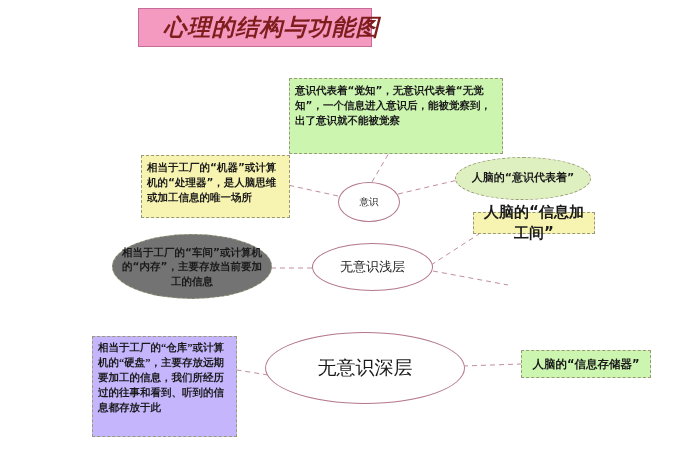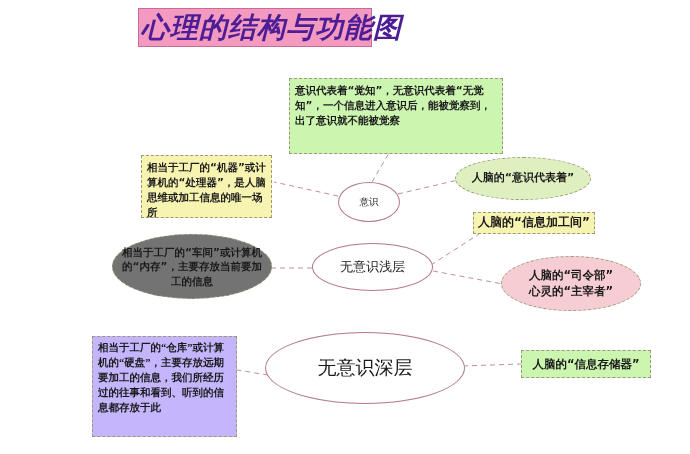--- a/index.html
+++ b/index.html
@@ -33,24 +33,24 @@
     height: 37px;
     background: #f49ac1;
     border: 1px solid #c76b98;
     z-index: 6;
     display: flex;
     align-items: center;
     justify-content: center;
   }
   #title-text {
     font-family: "DejaVu Sans", "Liberation Sans", sans-serif;
-    font-size: 28px;
+    font-size: 23px;
     font-weight: bold;
     font-style: italic;
-    color: #4c1d95;
+    color: #7f1d1d;
     letter-spacing: 1px;
     white-space: nowrap;
     margin-left: 33px;
   }
   
   .core-ellipse {
     position: absolute;
     z-index: 4;
     border: 1.4px solid #b4788c;
     border-radius: 50%;
@@ -119,21 +119,21 @@
   #note-consciousness-def {
     left: 289px;
     top: 78px;
     width: 214px;
     height: 76px;
     font-size: 10.5px;
   }
   #note-machine-processor {
     left: 141px;
     top: 155px;
-    width: 131px;
+    width: 149px;
     height: 63px;
     font-size: 10.5px;
   }
   #note-brain-processor {
     left: 455px;
     top: 157px;
     width: 136px;
     height: 43px;
     font-size: 11px;
   }
@@ -144,21 +144,21 @@
     height: 65px;
     font-size: 10.5px;
     flex-direction: column;
     padding: 0 8px;
   }
   #note-brain-workroom {
     left: 473px;
     top: 212px;
     width: 122px;
     height: 22px;
-    font-size: 12px;
+    font-size: 15px;
     display: flex;
     align-items: center;
     justify-content: center;
     text-align: center;
     padding: 0 4px;
   }
   #note-brain-command {
     left: 501px;
     top: 256px;
     width: 140px;
@@ -219,26 +219,20 @@
   <div id="note-consciousness-def" class="note-rect fill-green">意识代表着“觉知”，无意识代表着“无觉知”，一个信息进入意识后，能被觉察到，出了意识就不能被觉察</div>
 
   <div id="note-machine-processor" class="note-rect fill-yellow">相当于工厂的“机器”或计算机的“处理器”，是人脑思维或加工信息的唯一场所</div>
 
   <div id="note-brain-processor" class="note-ellipse fill-green3">人脑的“意识代表着”</div>
 
   <div id="note-workshop-memory" class="note-ellipse fill-pink">相当于工厂的“车间”或计算机的“内存”，主要存放当前要加工的信息</div>
 
   <div id="note-brain-workroom" class="note-rect fill-yellow">人脑的“信息加工间”</div>
 
-  <div id="note-brain-command" class="note-ellipse fill-pink2">
-    <div>
-      <div class="nowrap-line">人脑的“司令部”</div>
-      <div class="nowrap-line">心灵的“主宰者”</div>
-    </div>
-  </div>
 
   <div id="note-warehouse-disk" class="note-rect fill-green2">相当于工厂的“仓库”或计算机的“硬盘”，主要存放远期要加工的信息，我们所经历过的往事和看到、听到的信息都存放于此</div>
 
   <div id="note-brain-storage" class="note-rect fill-green">人脑的“信息存储器”</div>
 
   <div id="core-consciousness" class="core-ellipse">意识</div>
 
   <div id="core-shallow-unconscious" class="core-ellipse">无意识浅层</div>
 
   <div id="core-deep-unconscious" class="core-ellipse">无意识深层</div>

